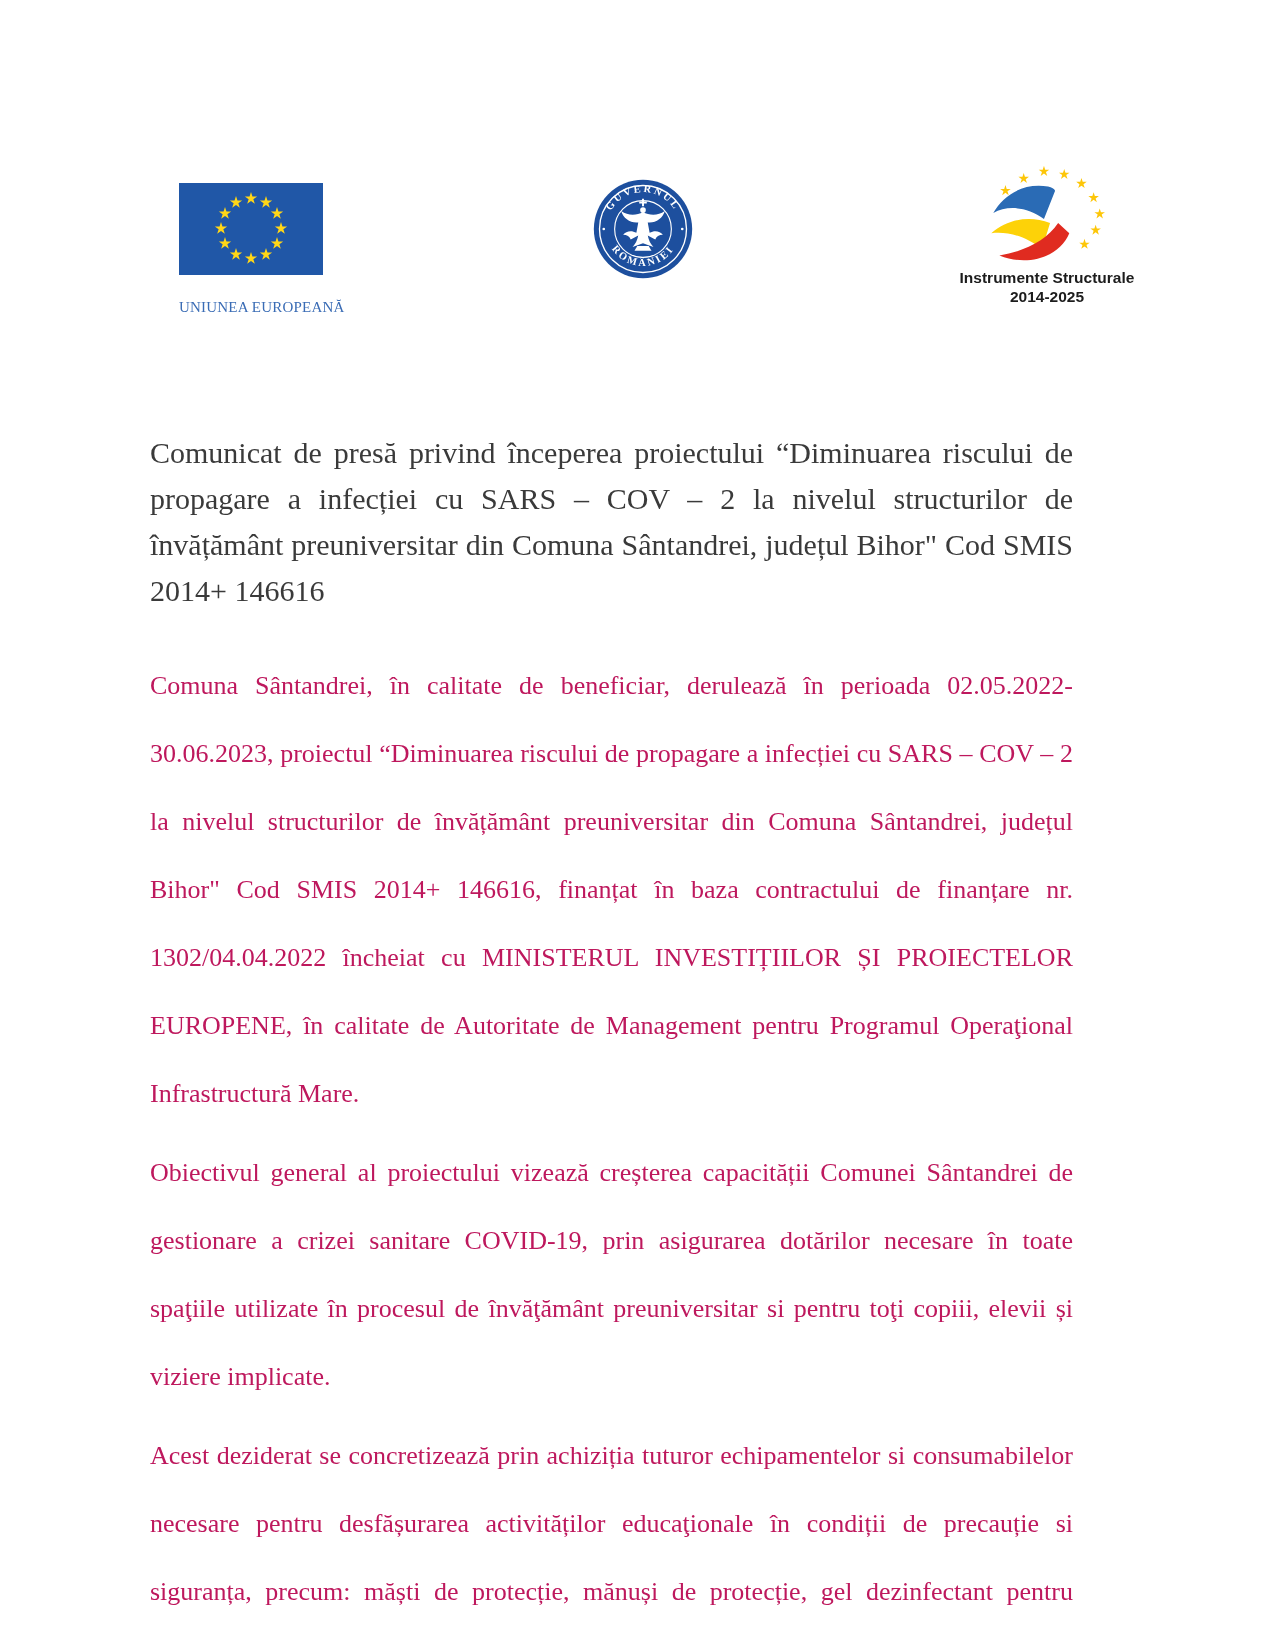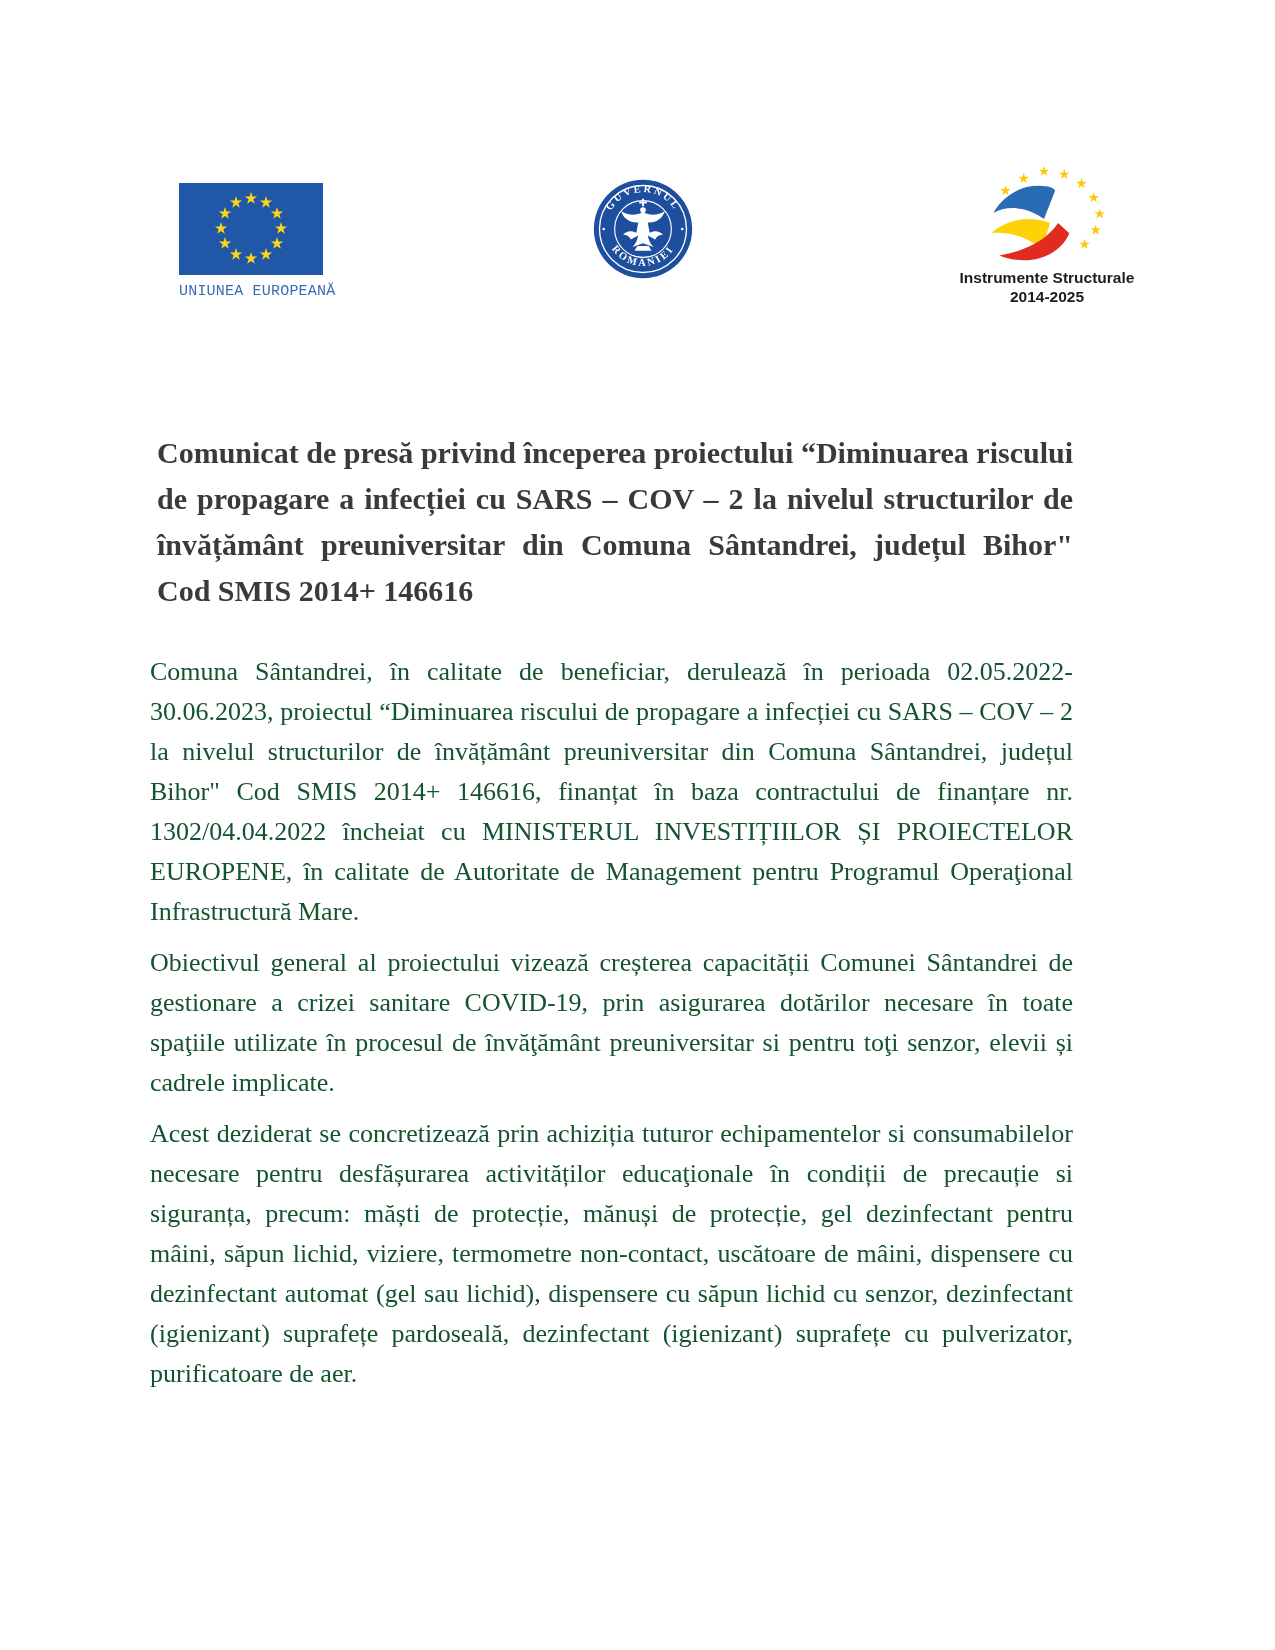--- a/index.html
+++ b/index.html
@@ -6,47 +6,47 @@
   body {
     width:1275px; height:1650px; position:relative;
     font-family:"Liberation Serif", serif;
   }
   .page { position:absolute; inset:0; background:#ffffff; overflow:hidden; }
 
   
   .logo-eu { position:absolute; left:179px; top:183px; width:146px; }
   .logo-eu svg.flag { display:block; width:144px; height:92px; }
   .eu-label {
-    margin-top:8px; font-family:Liberation Mono, monospace;
+    margin-top:24px; font-family:Liberation Serif, serif;
     font-size:15px; letter-spacing:0.2px; color:#3a6cb5;
     text-align:center; white-space:nowrap;
   }
 
   .logo-gov { position:absolute; left:591px; top:177px; width:104px; height:104px; }
   .logo-gov svg { display:block; width:104px; height:104px; }
 
   .logo-str { position:absolute; left:952px; top:166px; width:190px; text-align:center; }
   .logo-str svg { display:block; width:152px; height:102px; margin:0 auto; }
   .str-label {
     font-family:"Liberation Sans", sans-serif; font-weight:bold;
     font-size:15.5px; line-height:19px; color:#1c1c1c; margin-top:0;
     white-space:nowrap;
   }
 
   
   .doc-body { position:absolute; left:150px; top:430px; width:923px; }
   .doc-title {
-    margin:0 0 38px 7px;
-    font-size:30px; line-height:46px; font-weight:bold;
+    margin:0 0 38px 0;
+    font-size:30px; line-height:46px; font-weight:normal;
     color:#3a3a3a; text-align:justify;
   }
   .doc-body p {
     margin:0 0 11px 0;
-    font-size:26px; line-height:40px;
-    color:#14532d; text-align:justify;
+    font-size:26px; line-height:68px;
+    color:#be185d; text-align:justify;
   }
 </style>
 </head>
 <body>
 
 <div class="page">
 
   <div class="logo-eu">
     <svg class="flag" viewBox="0 0 144 92" aria-hidden="true">
       <defs>
@@ -116,17 +116,17 @@
     </svg>
     <div class="str-label">
       <div>Instrumente Structurale</div>
       <div>2014-2025</div>
     </div>
   </div>
 
   <div class="doc-body">
     <h1 class="doc-title">Comunicat de presă privind începerea proiectului “Diminuarea riscului de propagare a infecției cu SARS – COV – 2 la nivelul structurilor de învățământ preuniversitar din Comuna Sântandrei, județul Bihor" Cod SMIS 2014+ 146616</h1>
     <p>Comuna Sântandrei, în calitate de beneficiar, derulează în perioada 02.05.2022-30.06.2023, proiectul “Diminuarea riscului de propagare a infecției cu SARS – COV – 2 la nivelul structurilor de învățământ preuniversitar din Comuna Sântandrei, județul Bihor" Cod SMIS 2014+ 146616, finanțat în baza contractului de finanțare nr. 1302/04.04.2022 încheiat cu MINISTERUL INVESTIȚIILOR ȘI PROIECTELOR EUROPENE, în calitate de Autoritate de Management pentru Programul Operaţional Infrastructură Mare.</p>
-    <p>Obiectivul general al proiectului vizează creșterea capacității Comunei Sântandrei de gestionare a crizei sanitare COVID-19, prin asigurarea dotărilor necesare în toate spaţiile utilizate în procesul de învăţământ preuniversitar si pentru toţi senzor, elevii și cadrele implicate.</p>
+    <p>Obiectivul general al proiectului vizează creșterea capacității Comunei Sântandrei de gestionare a crizei sanitare COVID-19, prin asigurarea dotărilor necesare în toate spaţiile utilizate în procesul de învăţământ preuniversitar si pentru toţi copiii, elevii și viziere implicate.</p>
     <p>Acest deziderat se concretizează prin achiziția tuturor echipamentelor si consumabilelor necesare pentru desfășurarea activităților educaţionale în condiții de precauție si siguranța, precum: măști de protecție, mănuși de protecție, gel dezinfectant pentru mâini, săpun lichid, viziere, termometre non-contact, uscătoare de mâini, dispensere cu dezinfectant automat (gel sau lichid), dispensere cu săpun lichid cu senzor, dezinfectant (igienizant) suprafețe pardoseală, dezinfectant (igienizant) suprafețe cu pulverizator, purificatoare de aer.</p>
   </div>
 
 </div>
 
 </body></html>

